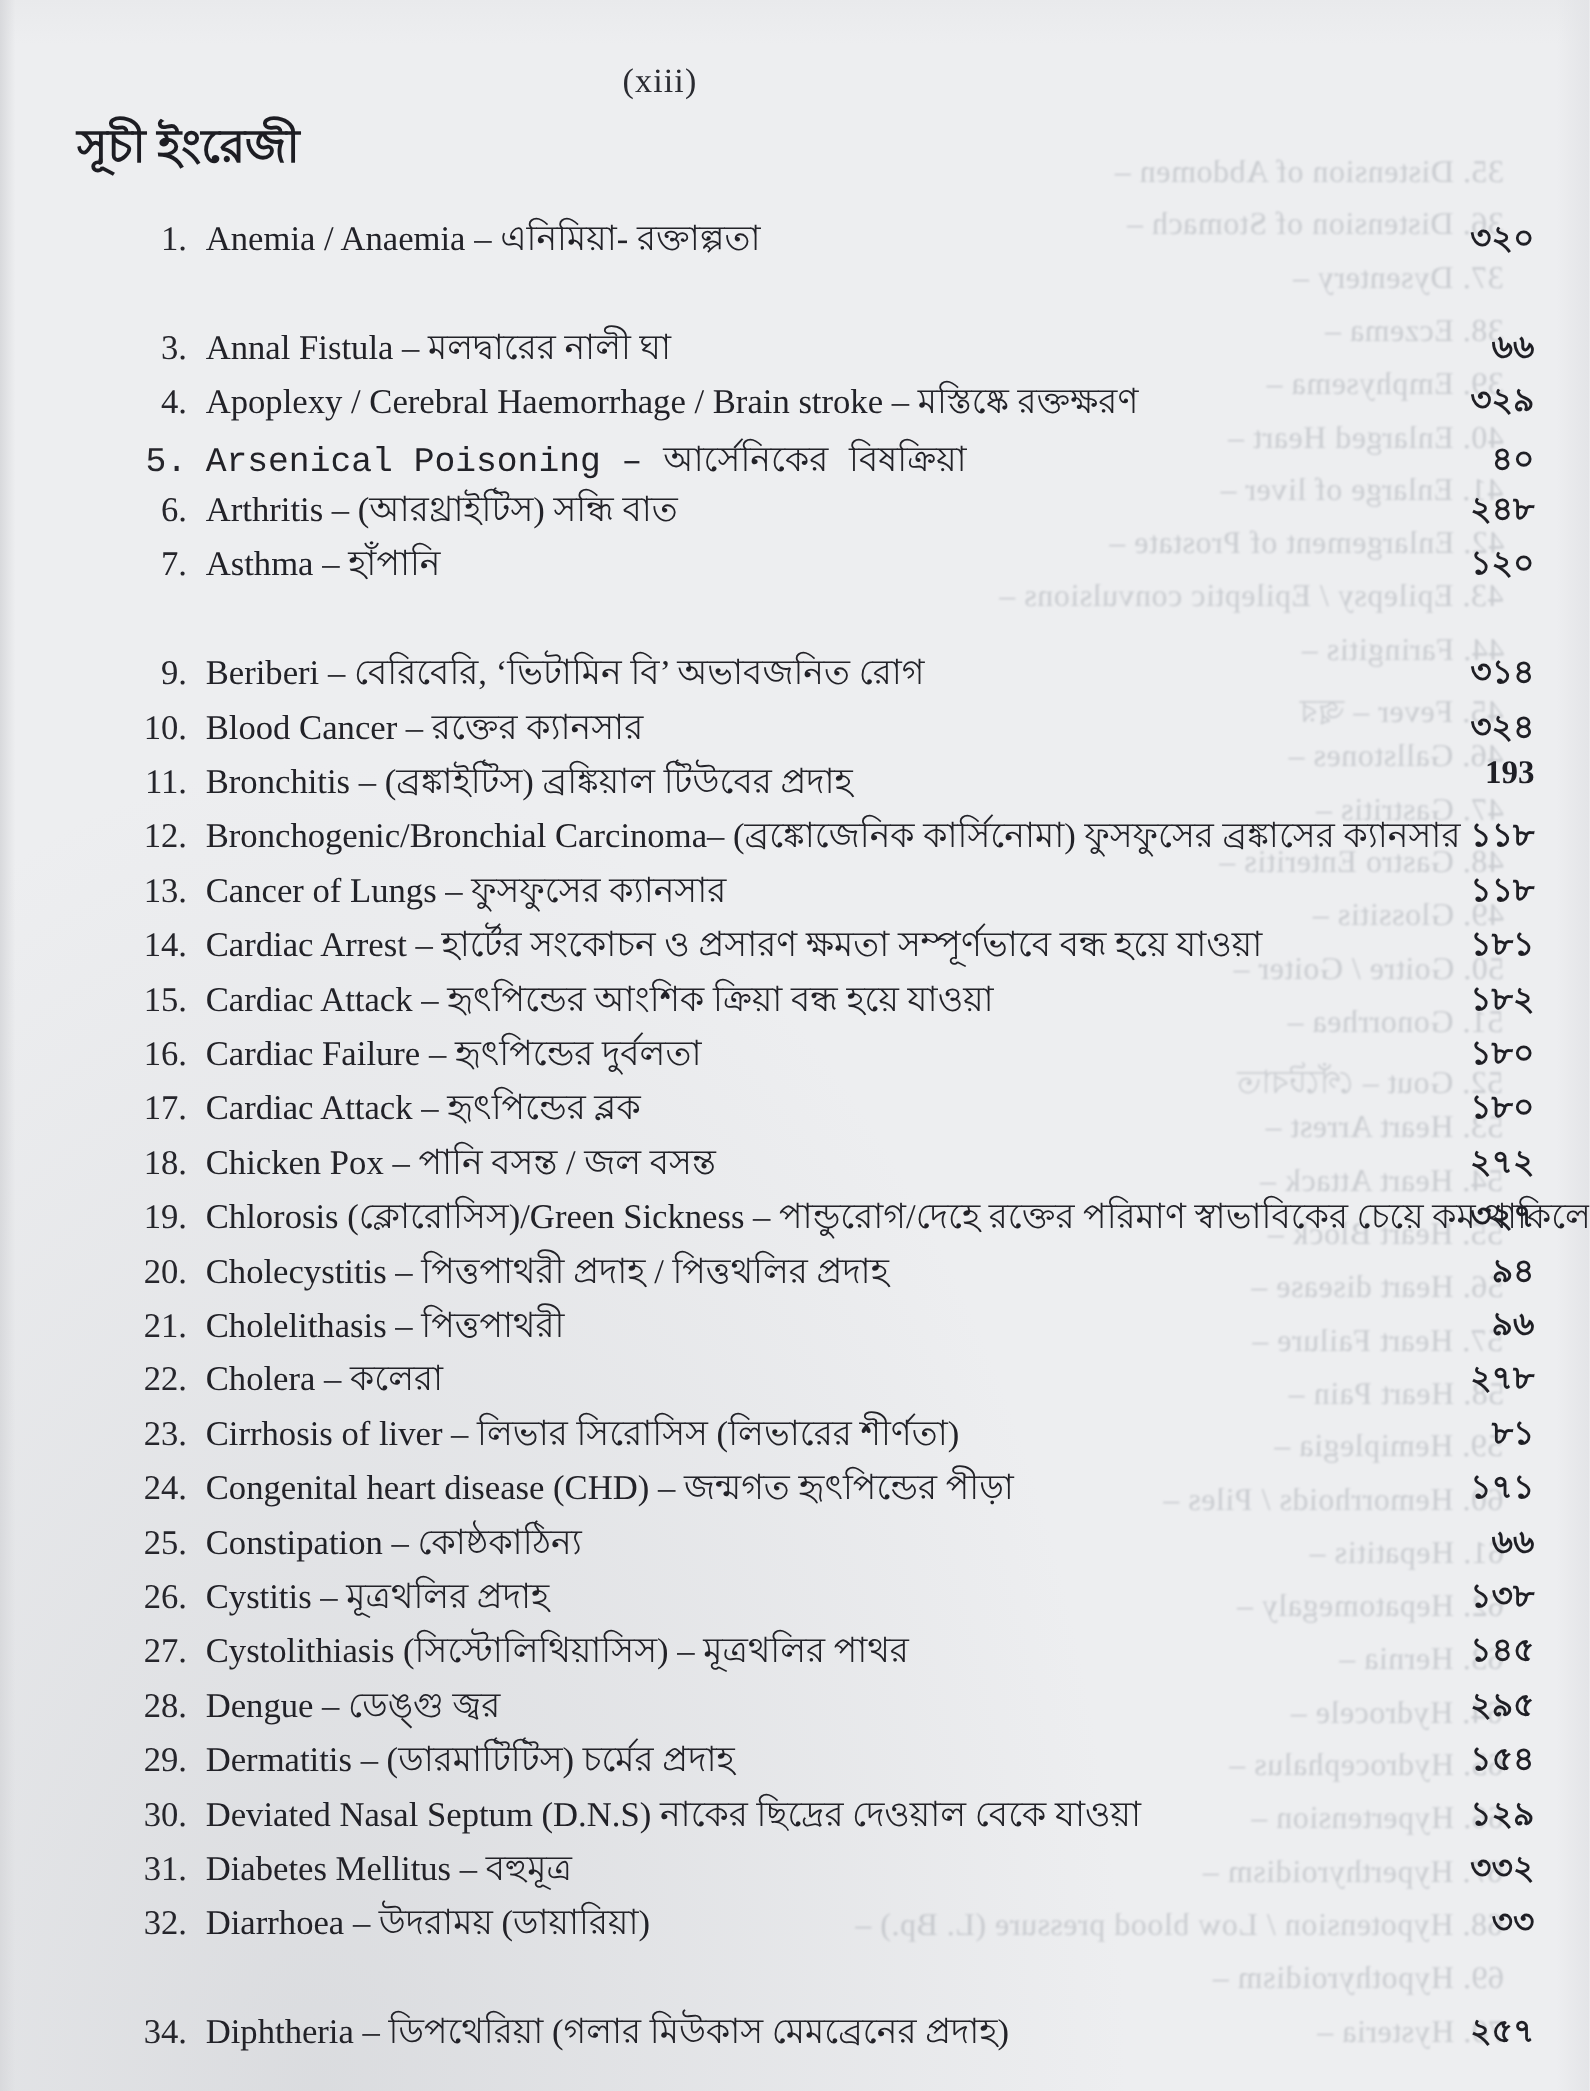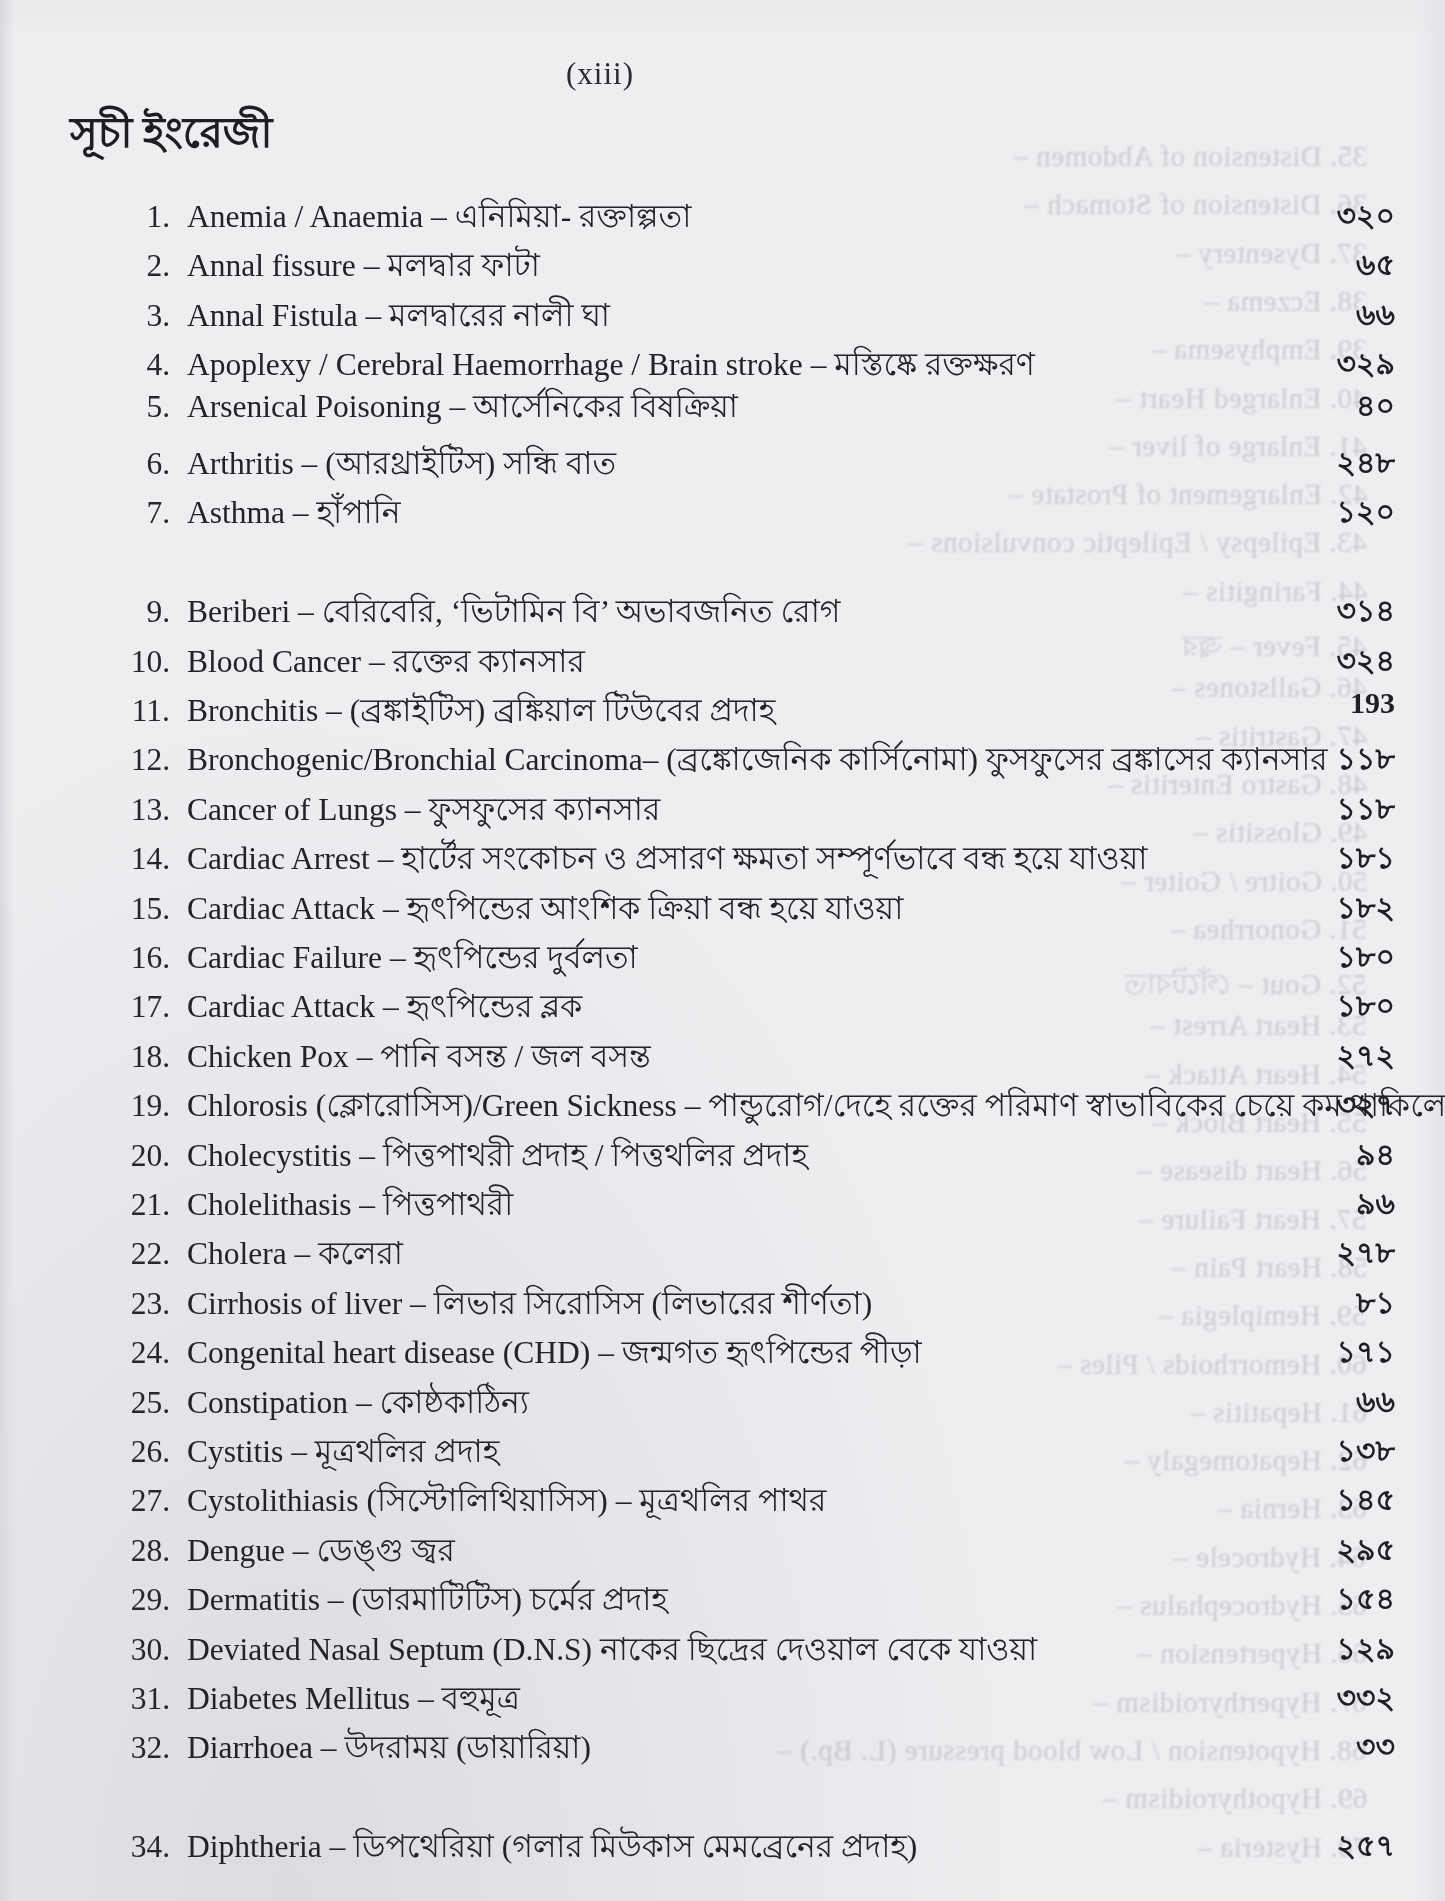--- a/index.html
+++ b/index.html
@@ -95,24 +95,23 @@
       <div class="ghost-line" style="top: 1782.2px;">69. Hypothyroidism –</div>
       <div class="ghost-line" style="top: 1830.5px;">70. Hysteria –</div>
     </div>
 
   <div class="folio">(xiii)</div>
 
   <div class="heading">সূচী ইংরেজী</div>
 
   <div class="index-list">
       <div class="row" style="top: 0px;"><span class="num">1.</span><span class="txt">Anemia / Anaemia – এনিমিয়া- রক্তাল্পতা</span><span class="pg">৩২০</span></div>
-      <div class="row" style="top: 49.4px;"><span class="num">2.</span><span class="txt">Annal fissure – মলদ্বার ফাটা</span><span class="pg">৬৫</span></div>
       <div class="row" style="top: 98.8px;"><span class="num">3.</span><span class="txt">Annal Fistula – মলদ্বারের নালী ঘা</span><span class="pg">৬৬</span></div>
       <div class="row" style="top: 148.2px;"><span class="num">4.</span><span class="txt">Apoplexy / Cerebral Haemorrhage / Brain stroke – মস্তিষ্কে রক্তক্ষরণ</span><span class="pg">৩২৯</span></div>
-      <div class="row" style="top: 190px;"><span class="num">5.</span><span class="txt">Arsenical Poisoning – আর্সেনিকের বিষক্রিয়া</span><span class="pg">৪০</span></div>
+      <div class="row" style="top: 201px; font-family: Liberation Mono, monospace;"><span class="num">5.</span><span class="txt">Arsenical Poisoning – আর্সেনিকের বিষক্রিয়া</span><span class="pg">৪০</span></div>
       <div class="row" style="top: 247px;"><span class="num">6.</span><span class="txt">Arthritis – (আরথ্রাইটিস) সন্ধি বাত</span><span class="pg">২৪৮</span></div>
       <div class="row" style="top: 296.4px;"><span class="num">7.</span><span class="txt">Asthma – হাঁপানি</span><span class="pg">১২০</span></div>
       <div class="row" style="top: 395.2px;"><span class="num">9.</span><span class="txt">Beriberi – বেরিবেরি, ‘ভিটামিন বি’ অভাবজনিত রোগ</span><span class="pg">৩১৪</span></div>
       <div class="row" style="top: 444.6px;"><span class="num">10.</span><span class="txt">Blood Cancer – রক্তের ক্যানসার</span><span class="pg">৩২৪</span></div>
       <div class="row" style="top: 494px;"><span class="num">11.</span><span class="txt">Bronchitis – (ব্রঙ্কাইটিস) ব্রঙ্কিয়াল টিউবের প্রদাহ</span><span class="pg">193</span></div>
       <div class="row" style="top: 543.4px;"><span class="num">12.</span><span class="txt">Bronchogenic/Bronchial Carcinoma– (ব্রঙ্কোজেনিক কার্সিনোমা) ফুসফুসের ব্রঙ্কাসের ক্যানসার</span><span class="pg">১১৮</span></div>
       <div class="row" style="top: 592.8px;"><span class="num">13.</span><span class="txt">Cancer of Lungs – ফুসফুসের ক্যানসার</span><span class="pg">১১৮</span></div>
       <div class="row" style="top: 642.2px;"><span class="num">14.</span><span class="txt">Cardiac Arrest – হার্টের সংকোচন ও প্রসারণ ক্ষমতা সম্পূর্ণভাবে বন্ধ হয়ে যাওয়া</span><span class="pg">১৮১</span></div>
       <div class="row" style="top: 691.6px;"><span class="num">15.</span><span class="txt">Cardiac Attack – হৃৎপিন্ডের আংশিক ক্রিয়া বন্ধ হয়ে যাওয়া</span><span class="pg">১৮২</span></div>
       <div class="row" style="top: 741px;"><span class="num">16.</span><span class="txt">Cardiac Failure – হৃৎপিন্ডের দুর্বলতা</span><span class="pg">১৮০</span></div>

